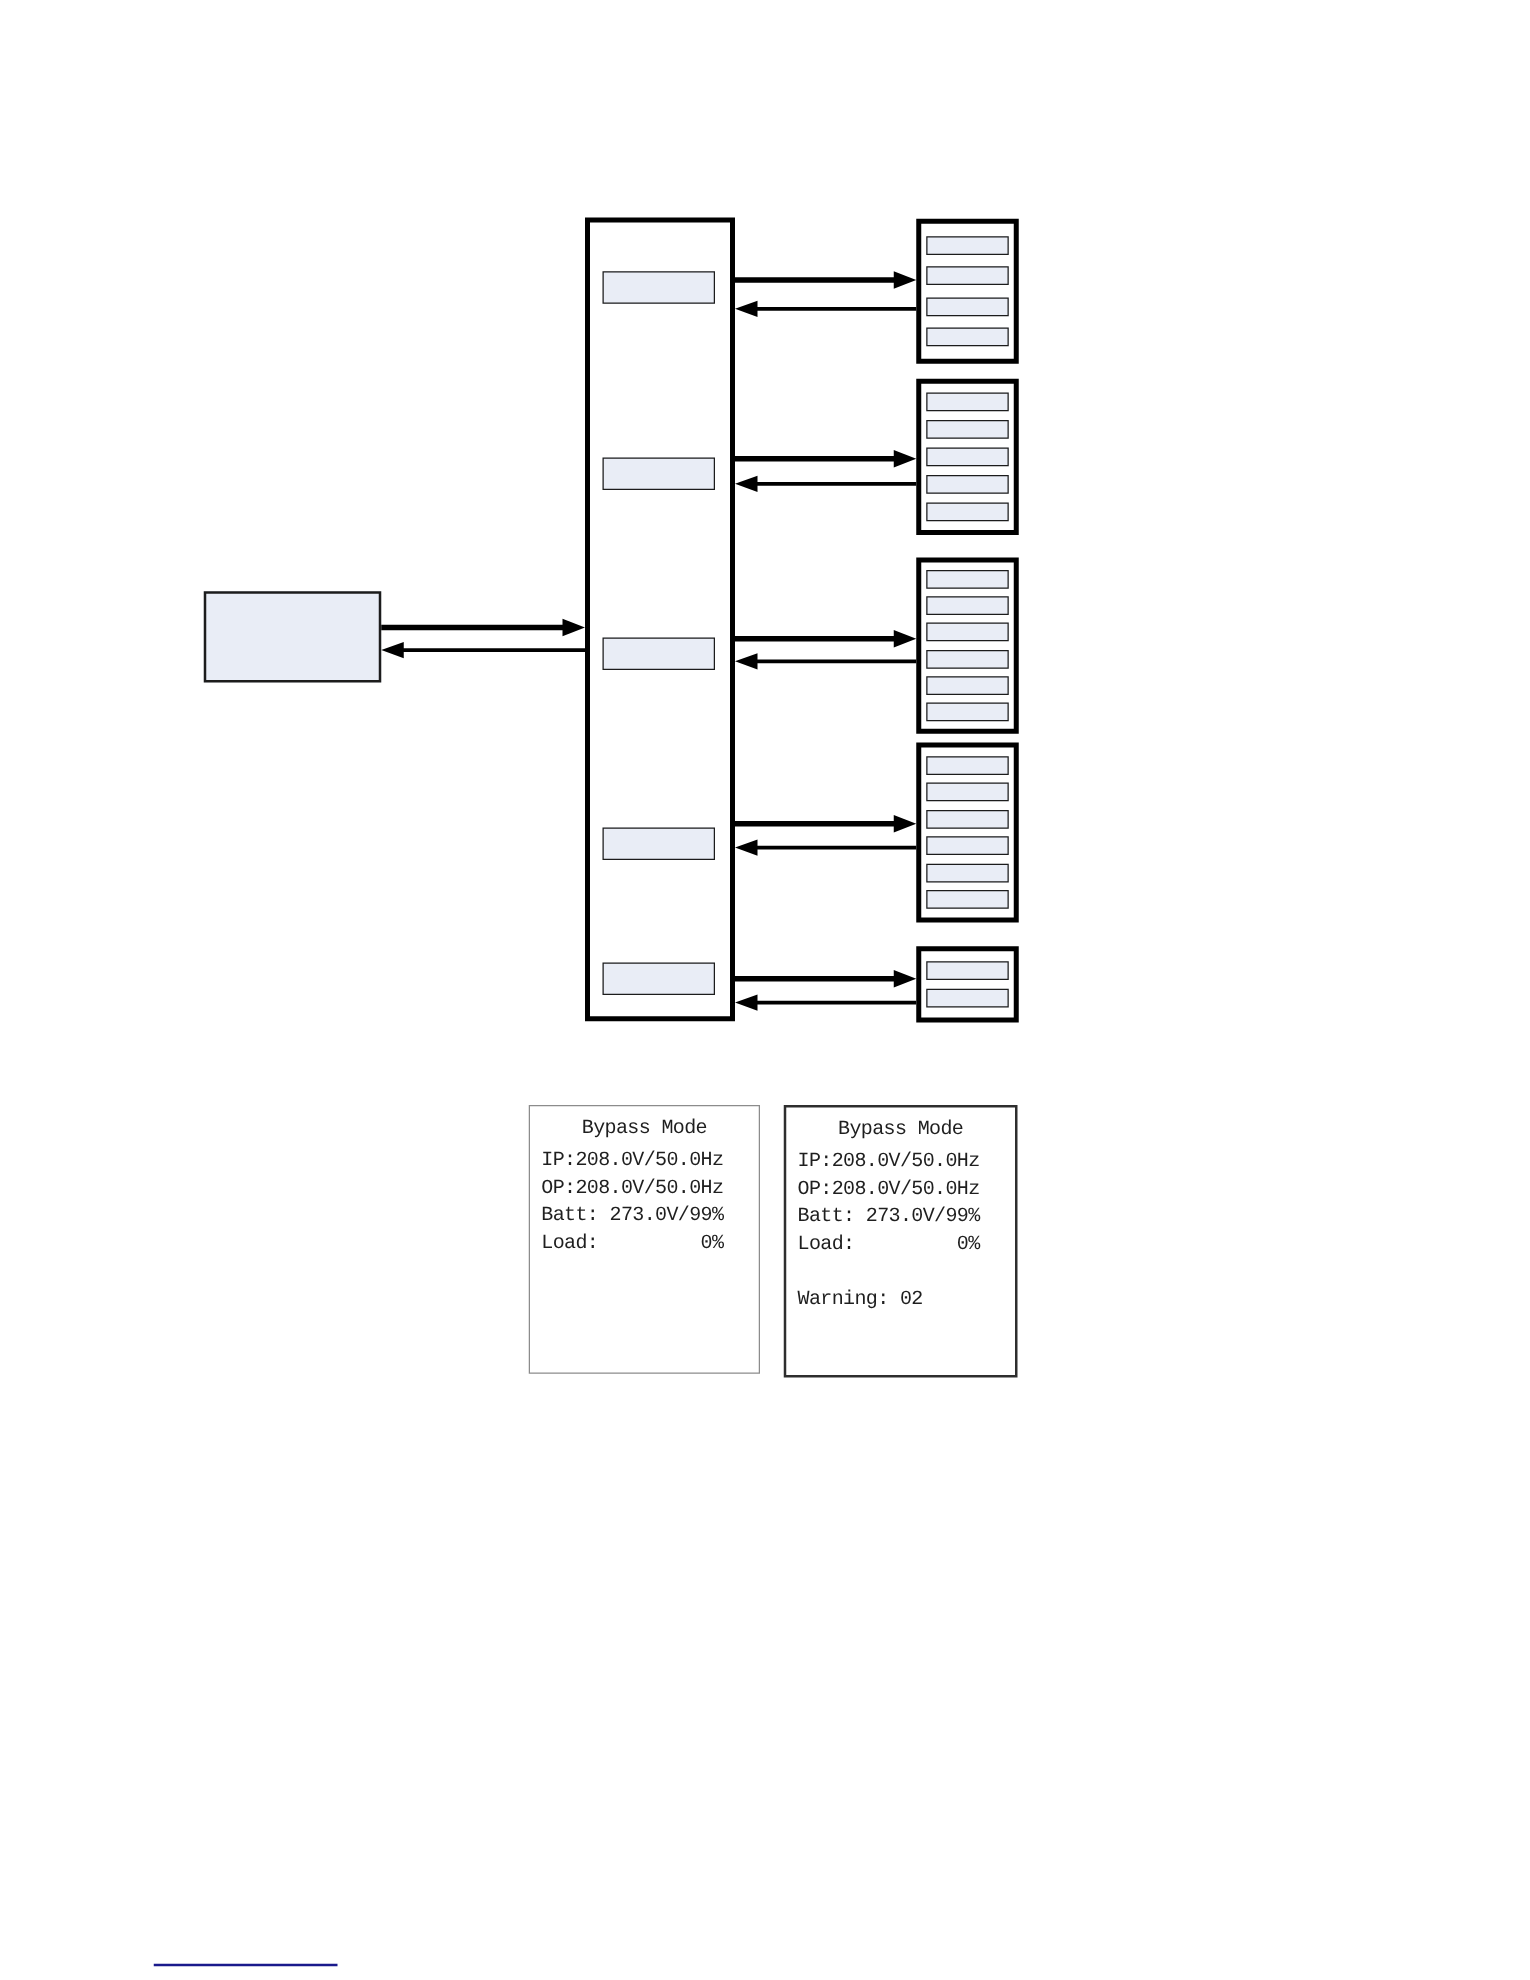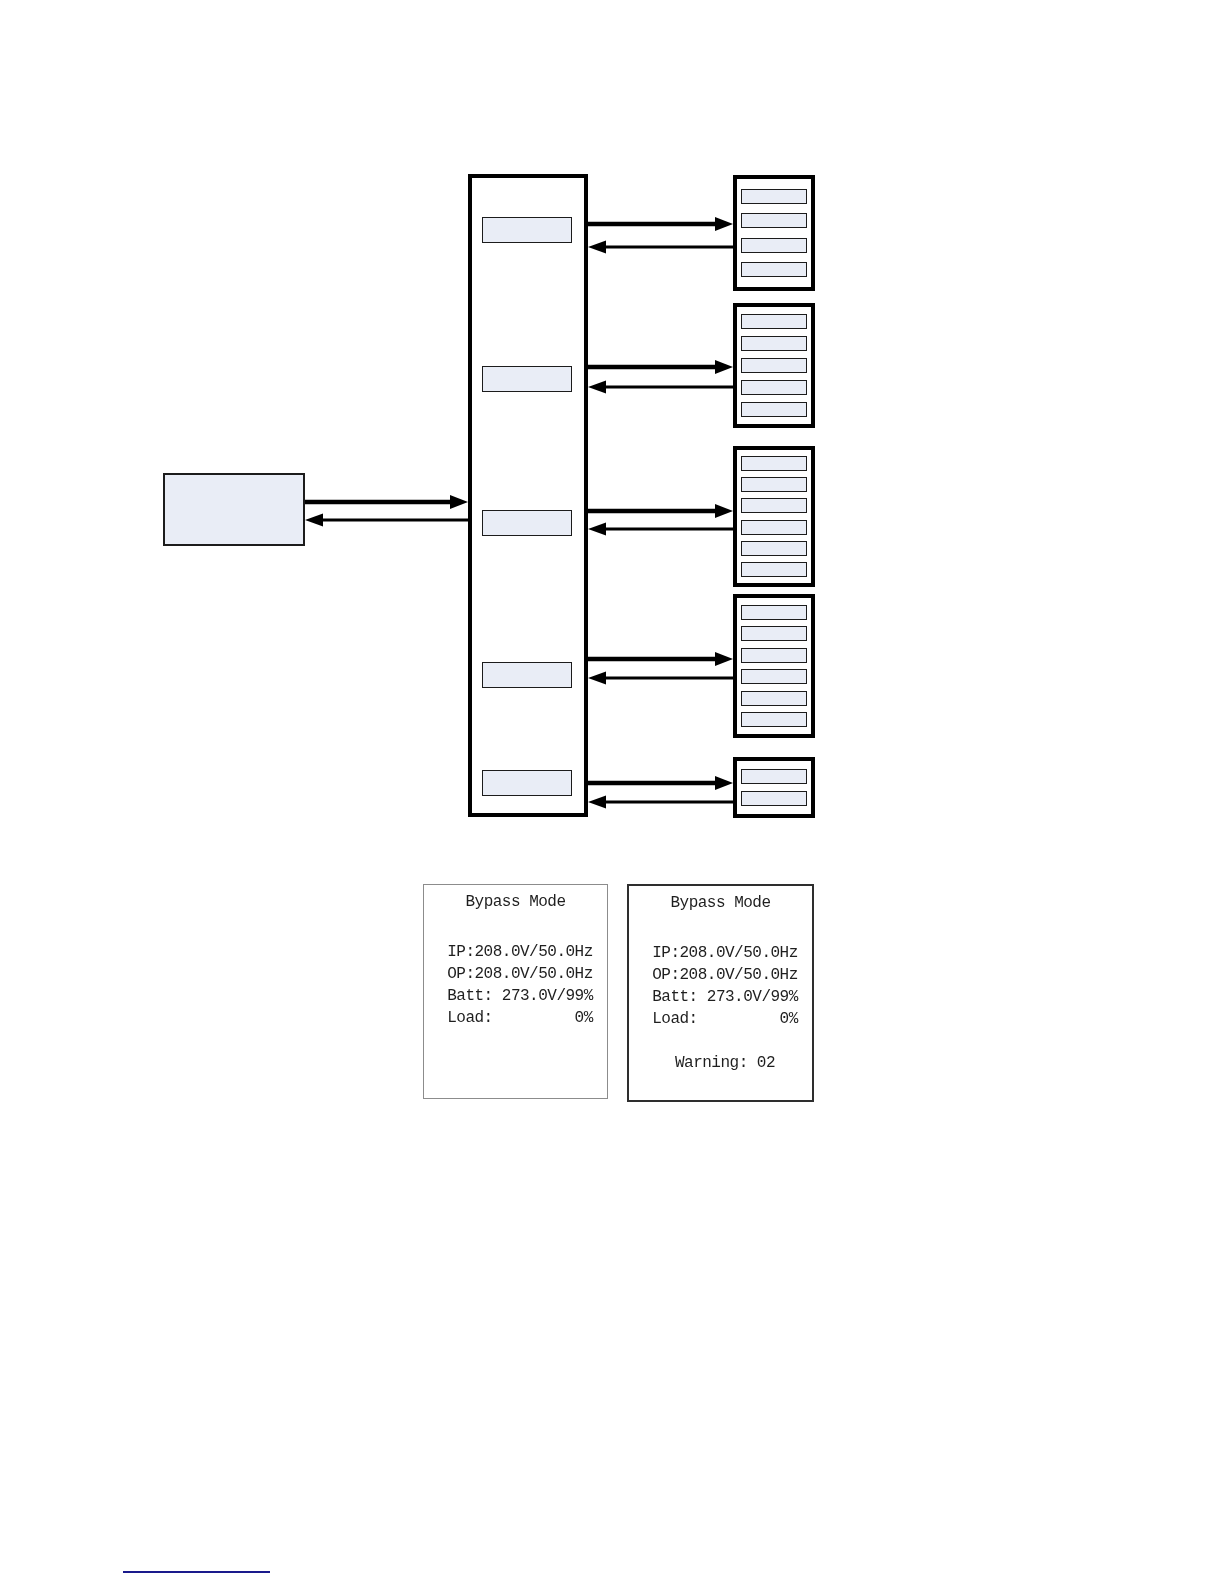--- a/index.html
+++ b/index.html
@@ -69,21 +69,21 @@
   }
   .lcd-left  { left: 423px; top: 884px; width: 185px; height: 215px; border: 1px solid var(--lcd-border-left, #8c8c8c); }
   .lcd-right { left: 627px; top: 884px; width: 187px; height: 218px; border: 2px solid var(--lcd-border-right, #2e2e2e); }
   .lcd-title {
     margin-top: 8px;
     text-align: center;
     font-size: 16px;
     letter-spacing: -0.5px;
     white-space: pre;
   }
-  .lcd-body { margin-top: 32px; padding-left: 9px; text-align: center; }
+  .lcd-body { margin-top: 8px; padding-left: 9px; }
   .lcd-line {
     height: 22px;
     font-size: 16px;
     letter-spacing: -0.5px;
     white-space: pre;
   }
 
   .footnote-rule {
     left: 123px; top: 1571px; width: 147px; height: 2px;
     background: var(--footnote-rule, #1a1a8c);

